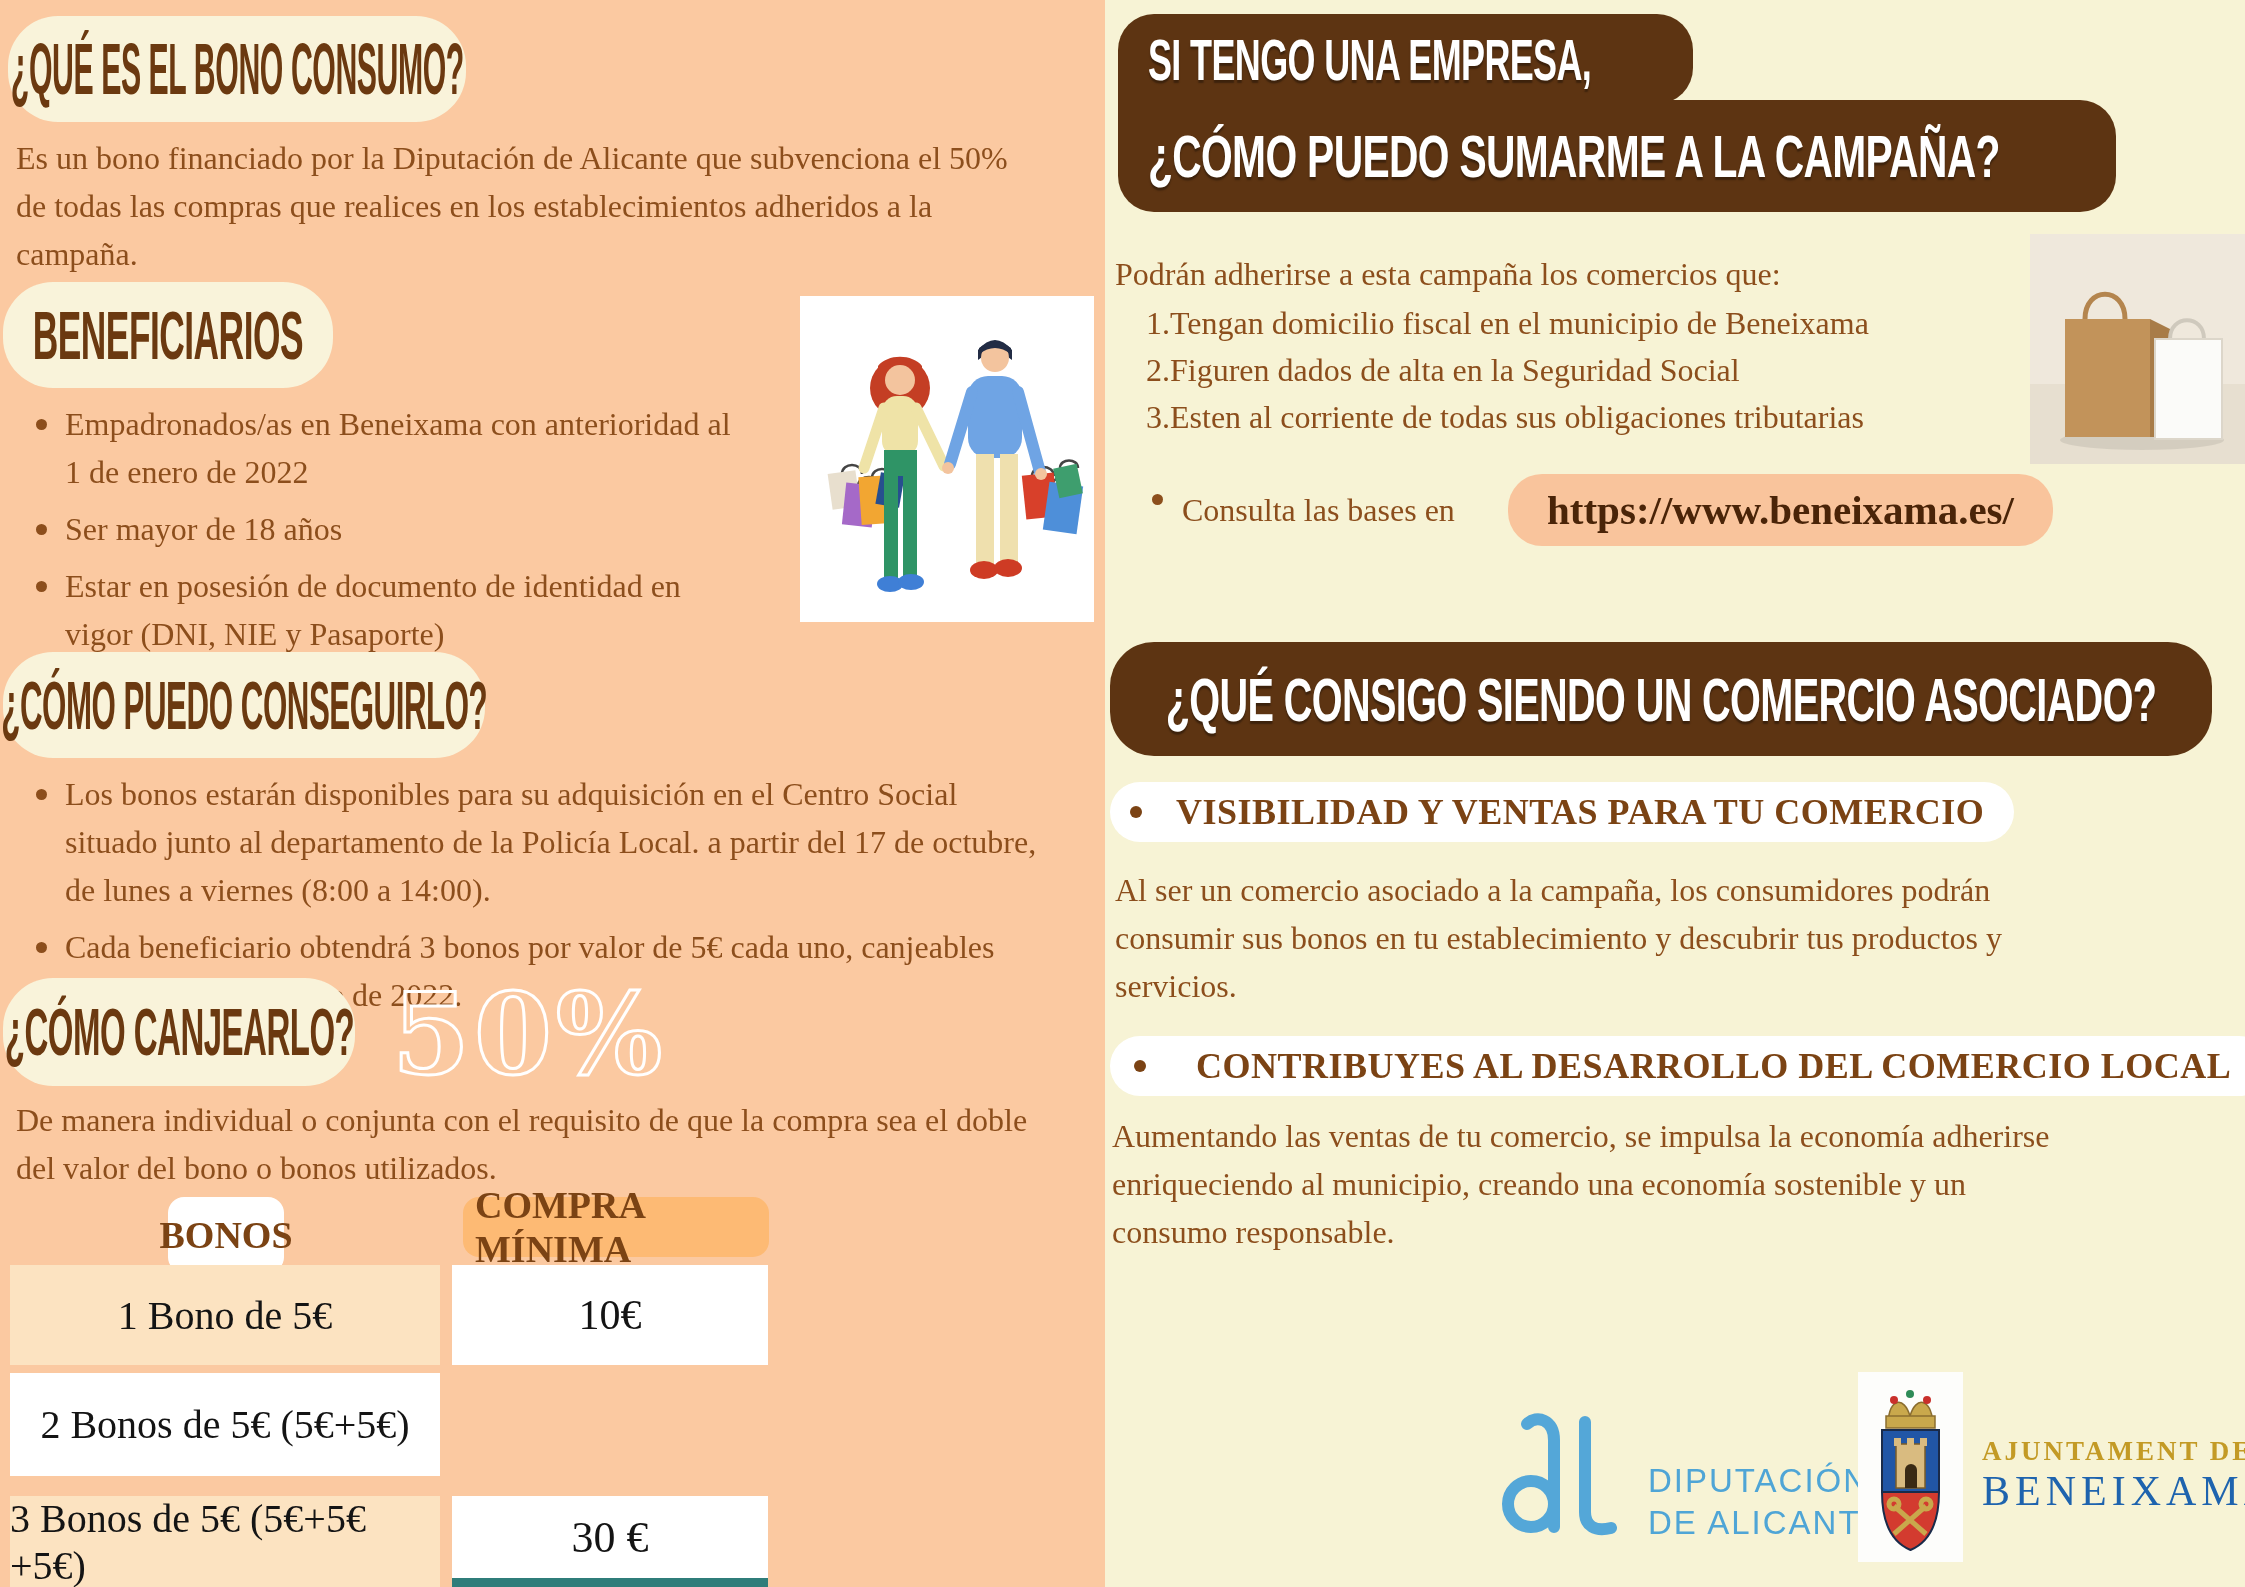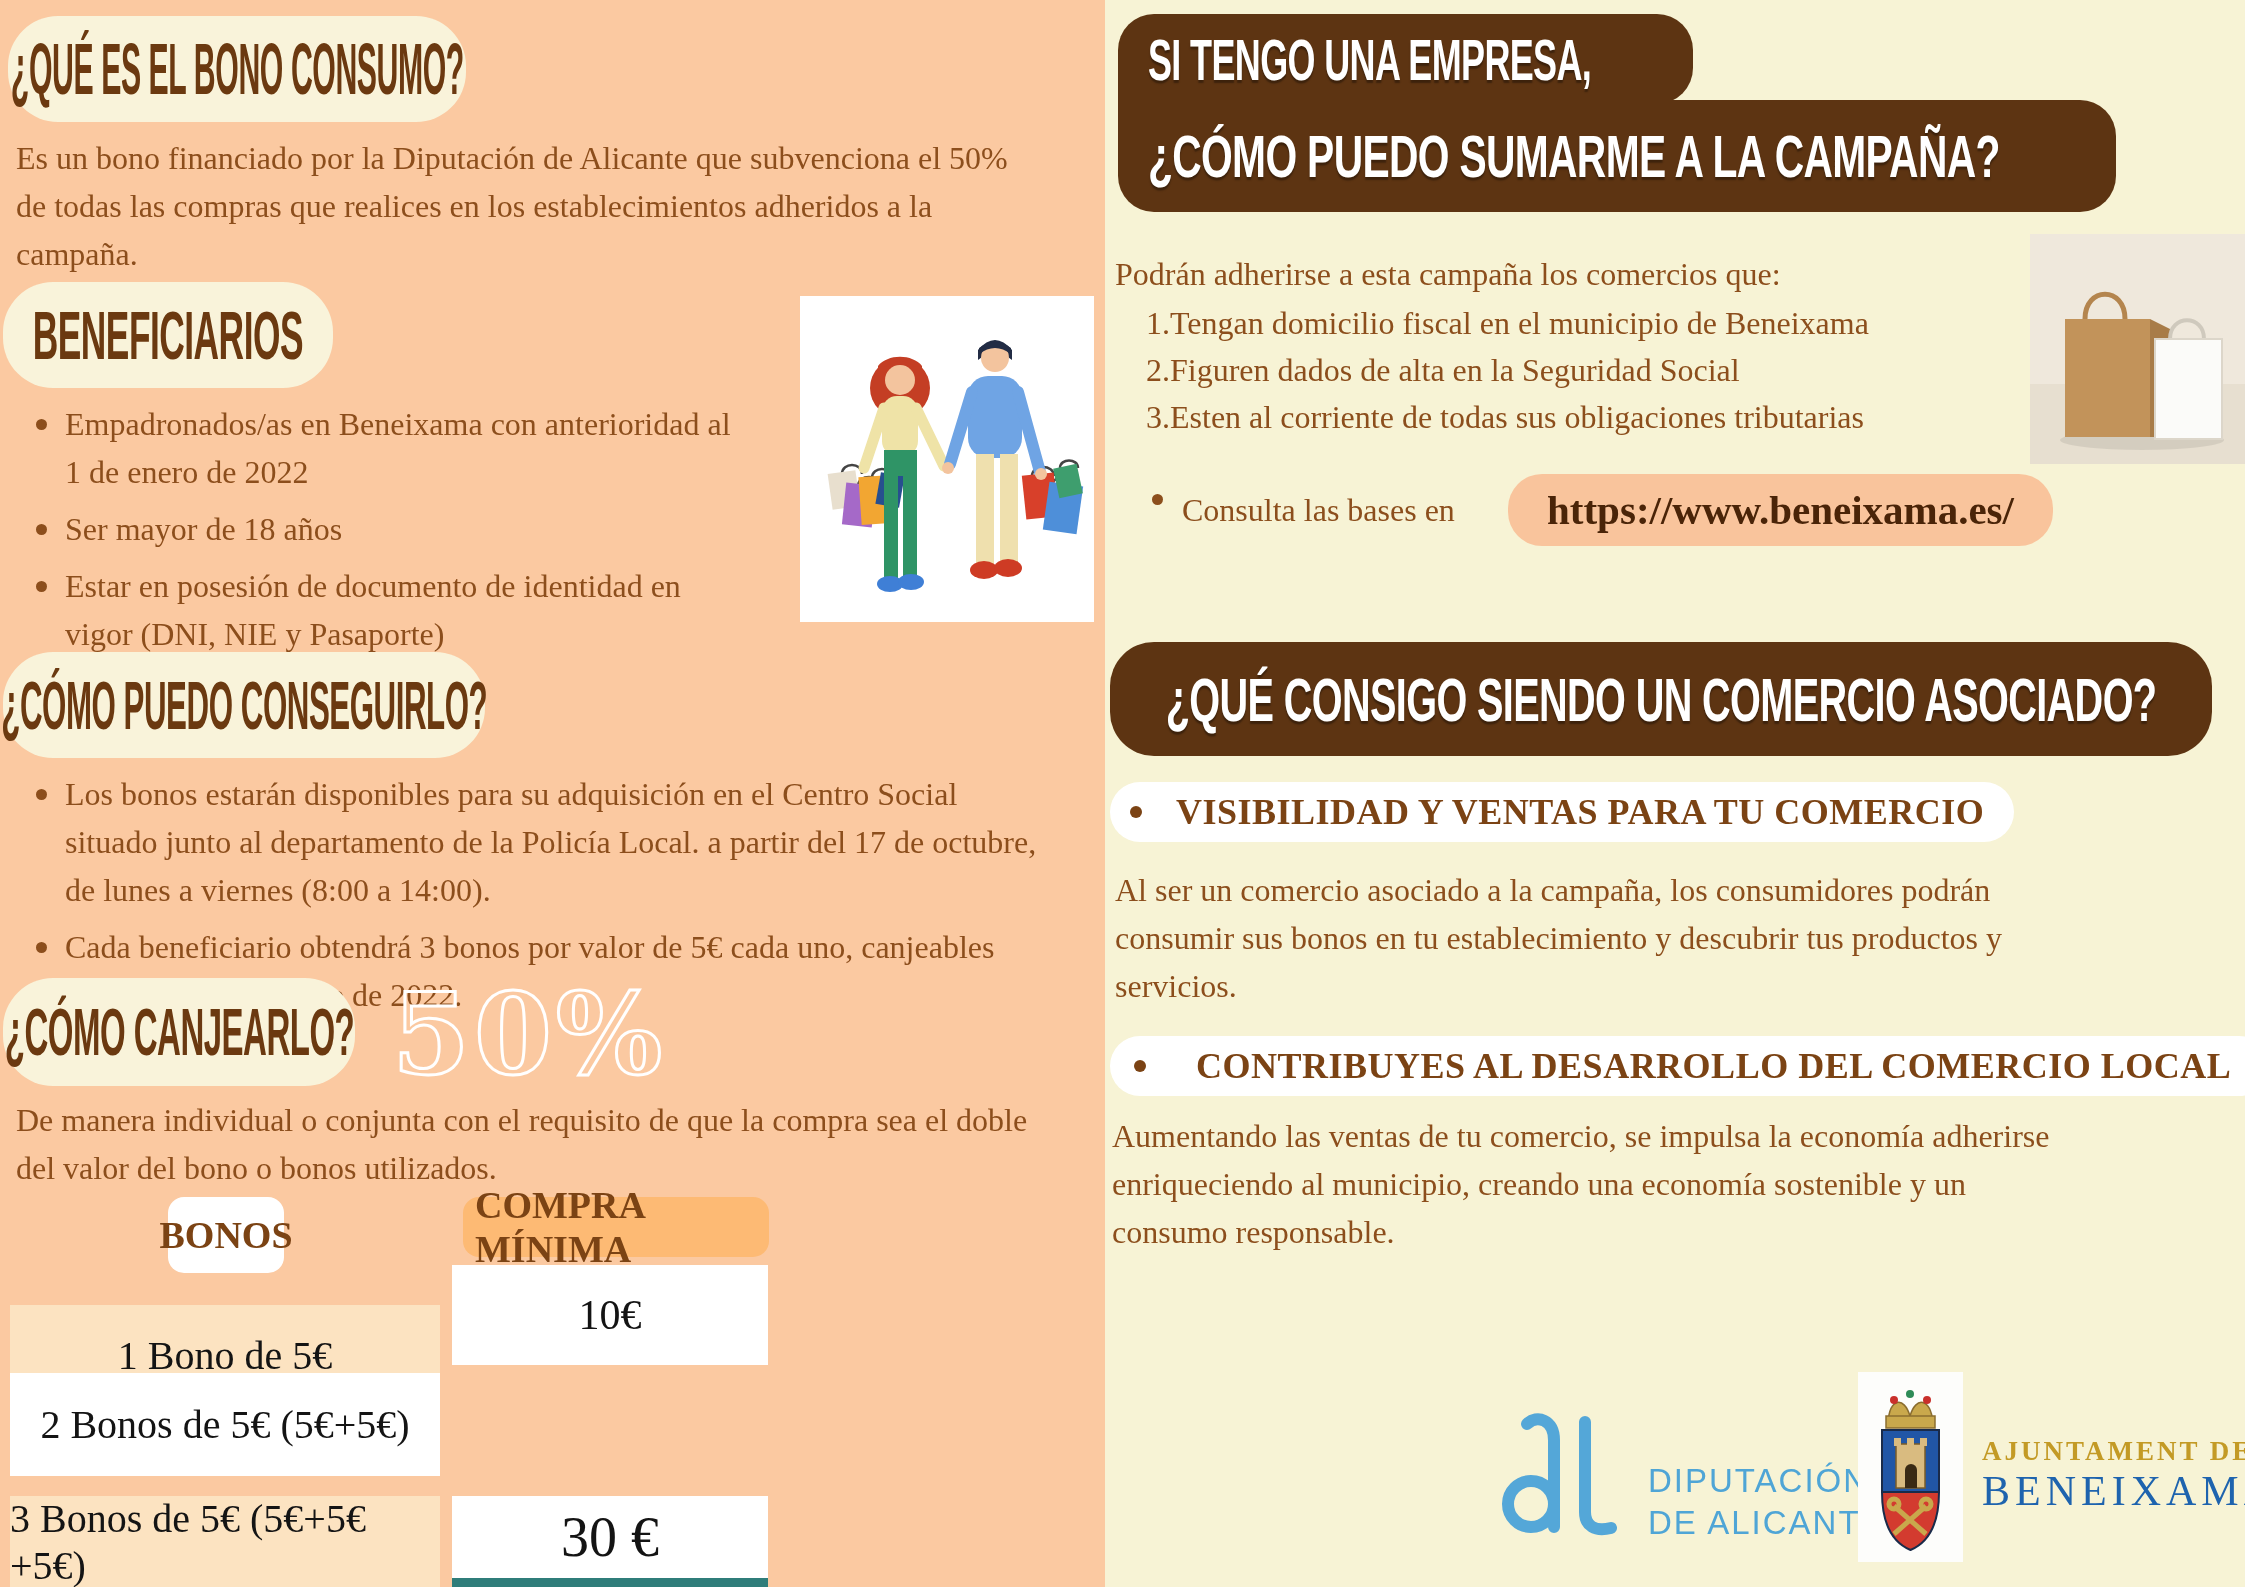--- a/index.html
+++ b/index.html
@@ -130,27 +130,27 @@
 
   <div class="abs pill" style="left:3px;top:978px;width:352px;height:108px;">
     <span class="hd" style="font-size:66px;transform:scale(.5,1);">¿CÓMO CANJEARLO?</span>
   </div>
   <div class="abs pct" style="left:392px;top:968px;">50%</div>
   <div class="abs body-text" style="left:16px;top:1096px;width:1040px;">De manera individual o conjunta con el requisito de que la compra sea el doble del valor del bono o bonos utilizados.</div>
 
   <div class="abs hdr-pill" style="left:168px;top:1197px;width:116px;height:76px;background:#ffffff;">BONOS</div>
   <div class="abs hdr-pill" style="left:463px;top:1197px;width:294px;height:60px;background:#fdba74;padding-left:12px;">COMPRA MÍNIMA</div>
 
-  <div class="abs cell" style="left:10px;top:1265px;width:430px;height:100px;background:#FCE3C1;font-size:40px;margin-top:40px;">1 Bono de 5€</div>
+  <div class="abs cell" style="left:10px;top:1265px;width:430px;height:100px;background:#FCE3C1;font-size:40px;">1 Bono de 5€</div>
   <div class="abs cell" style="left:452px;top:1265px;width:316px;height:100px;background:#ffffff;font-size:42px;">10€</div>
 
   <div class="abs cell" style="left:10px;top:1373px;width:430px;height:103px;background:#ffffff;font-size:40px;">2 Bonos de 5€ (5€+5€)</div>
 
   <div class="abs cell" style="left:10px;top:1496px;width:430px;height:91px;background:#FCE3C1;font-size:40px;">3 Bonos de  5€ (5€+5€+5€)</div>
-  <div class="abs cell" style="left:452px;top:1496px;width:316px;height:82px;background:#ffffff;font-size:56px;">30 €</div>
+  <div class="abs cell" style="left:452px;top:1496px;width:316px;height:82px;background:#ffffff;font-size:44px;">30 €</div>
   <div class="abs" style="left:452px;top:1578px;width:316px;height:9px;background:#2F7D7A;"></div>
 
   <div class="abs banner" style="left:1118px;top:14px;width:545px;height:90px;border-radius:36px 36px 36px 0;padding-left:30px;">
     <span class="bhd" style="font-size:58px;transform:scale(.62,1);transform-origin:left center;">SI TENGO UNA EMPRESA,</span>
   </div>
   <div class="abs banner" style="left:1118px;top:100px;width:968px;height:112px;border-radius:0 36px 36px 36px;padding-left:30px;">
     <span class="bhd" style="font-size:60px;transform:scale(.68,1);transform-origin:left center;">¿CÓMO PUEDO SUMARME A LA CAMPAÑA?</span>
   </div>
 
   <div class="abs body-text" style="left:1115px;top:250px;width:960px;">Podrán adherirse a esta campaña los comercios que:</div>

